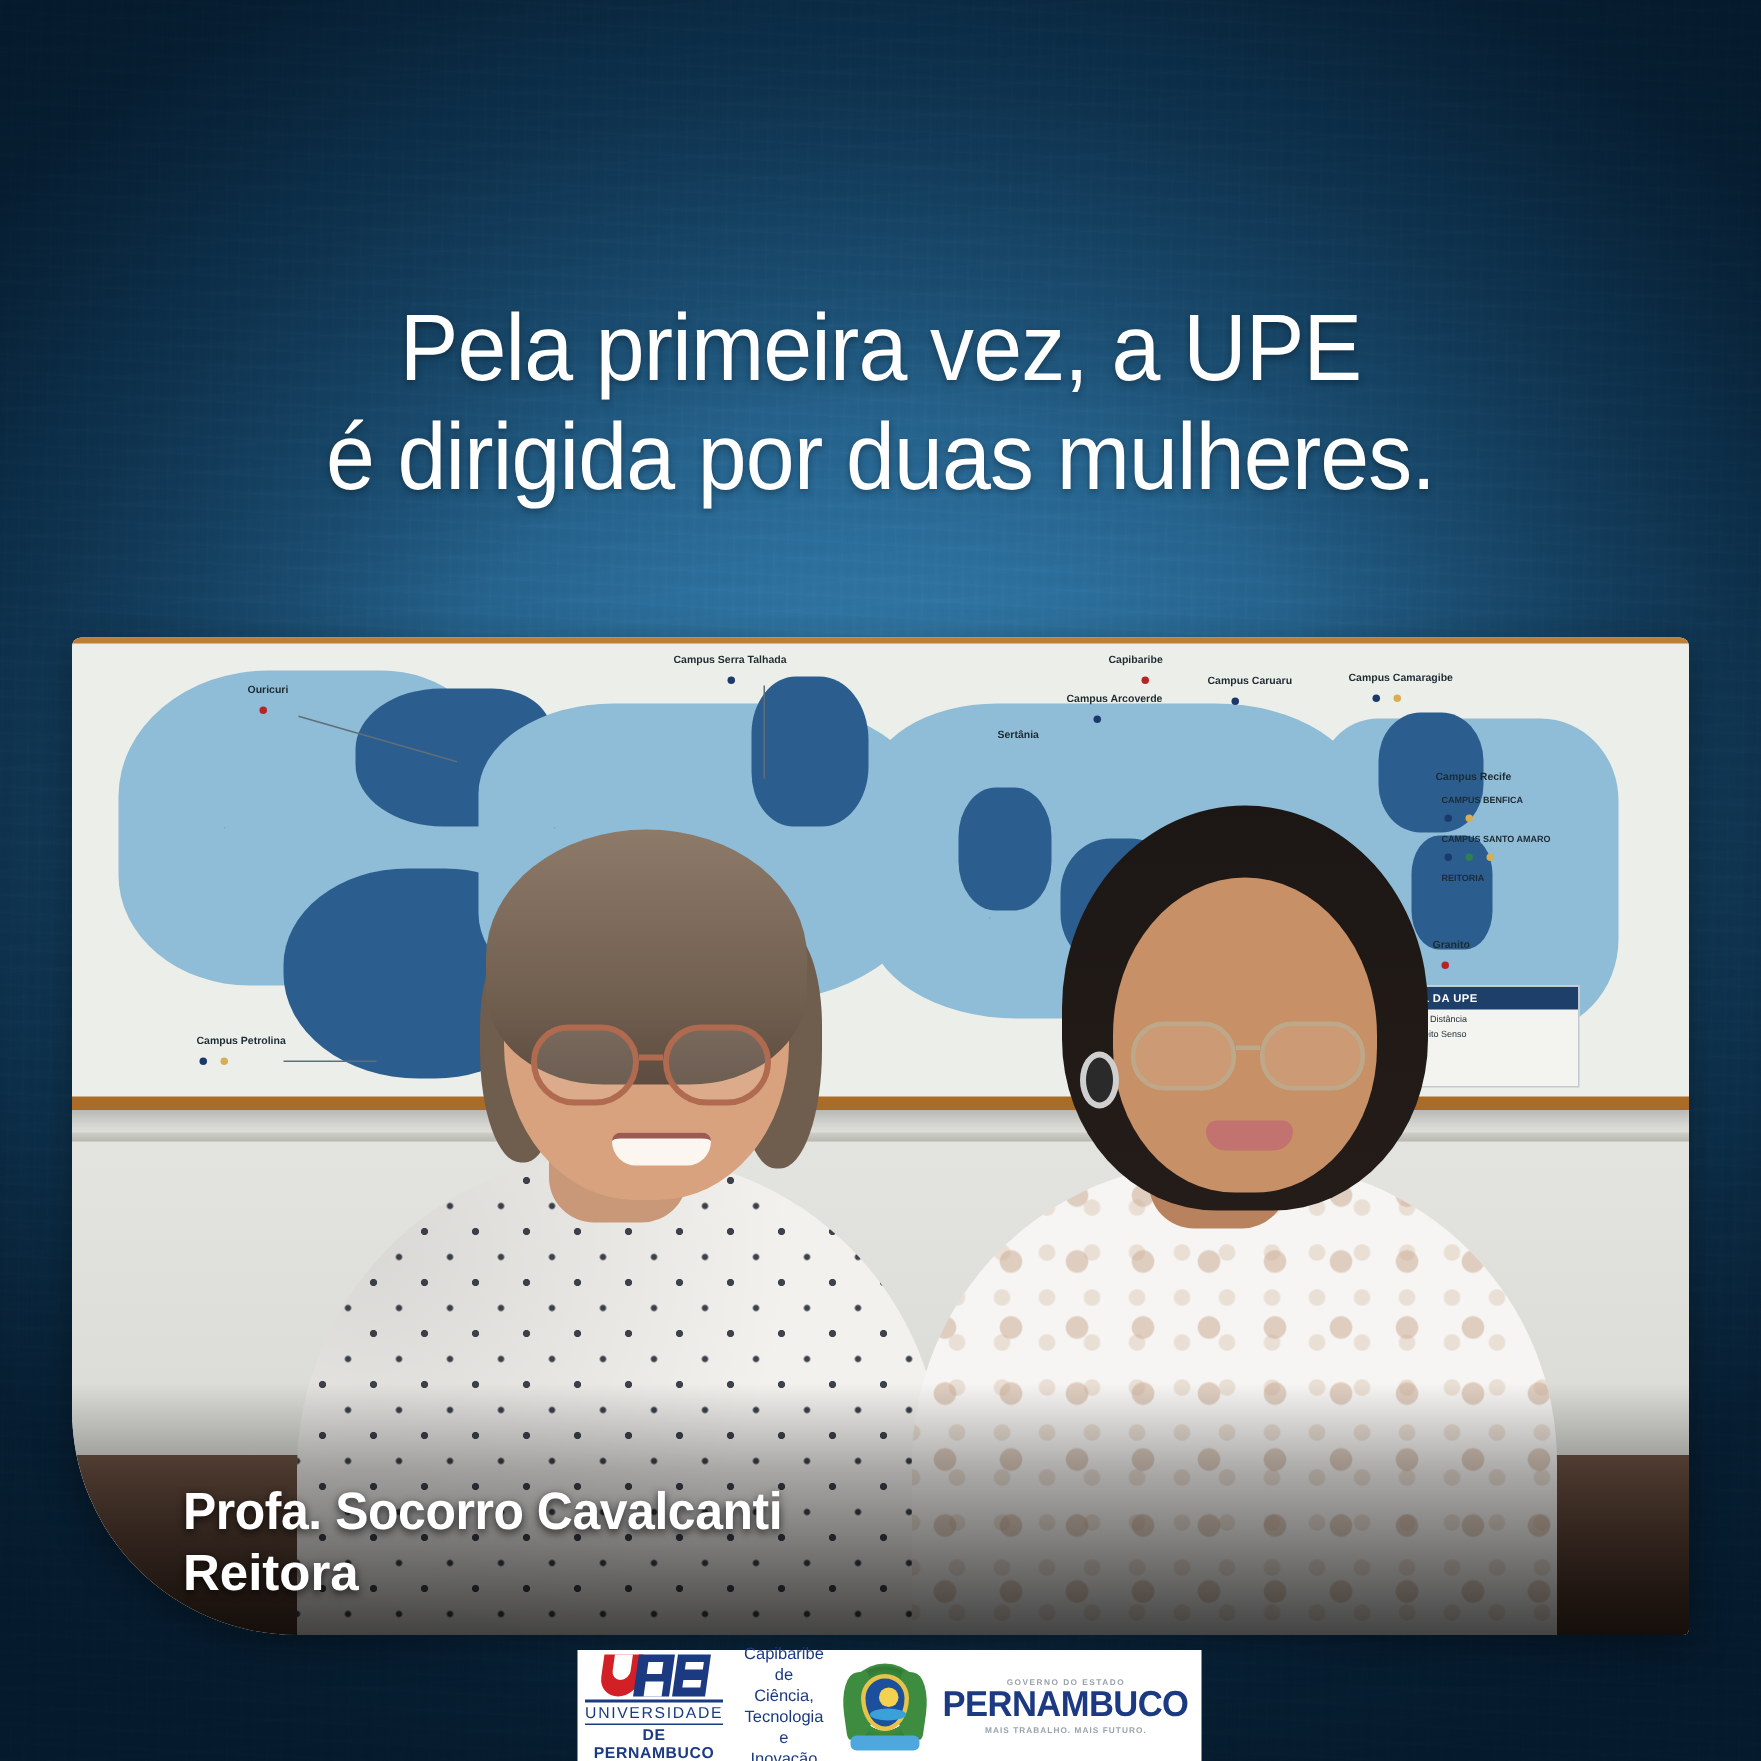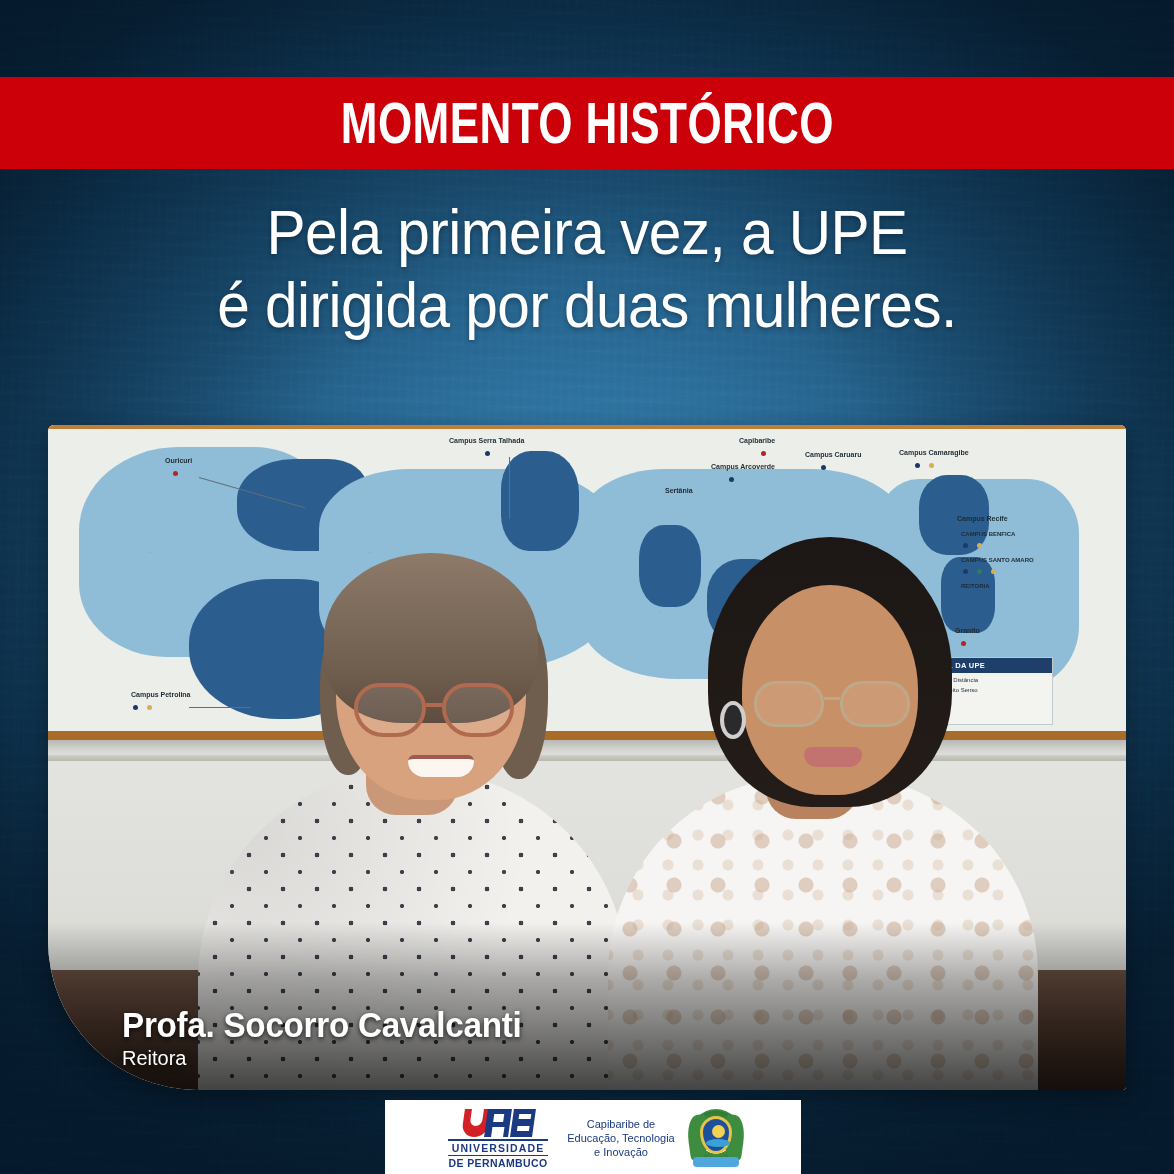--- a/index.html
+++ b/index.html
@@ -231,21 +231,21 @@
   #name-scrim {
     position: absolute; left: 0; bottom: 0; width: 100%; height: 168px;
     background: linear-gradient(180deg, rgba(0,0,0,0) 0%, rgba(0,0,0,.30) 34%, rgba(0,0,0,.72) 100%);
   }
   .name-block { position: absolute; bottom: 20px; color: #ffffff; text-shadow: 0 2px 6px rgba(0,0,0,.75); }
   #name-left  { left: 74px;  text-align: left; }
   #name-right { right: 20px; text-align: right; }
   .nm-title { font-size: 35px; font-weight: 700; line-height: 1.08; letter-spacing: -.3px; transform: scaleX(.95); transform-origin: inherit; }
   #name-left .nm-title  { transform-origin: left center; }
   #name-right .nm-title { transform-origin: right center; }
-  .nm-role  { font-size: 20px; font-weight: 400; line-height: 1.2; margin-top: 2px; }
+  .nm-role  { font-size: 34px; font-weight: 700; line-height: 1.2; margin-top: 2px; }
 
   
   #footer-bar {
     position: absolute; left: 385px; top: 1100px;
     width: 416px; height: 76px;
     background: #ffffff;
     display: flex; align-items: center; justify-content: center;
     gap: 14px;
     z-index: 6;
     padding: 4px 10px;
@@ -267,21 +267,21 @@
   #upe-p::after { content:""; position:absolute; left:7px; top:5px; width:10px; height:8px; background:#fff; }
   #upe-p::before { content:""; position:absolute; left:7px; top:18px; width:12px; height:10px; background:#fff; }
   #upe-e {
     width: 22px; height: 28px; position: relative; background: #1b3a82;
     transform: skewX(-8deg); margin-left: 2px;
   }
   #upe-e::after { content:""; position:absolute; left:6px; top:5px; width:12px; height:5px; background:#fff; }
   #upe-e::before{ content:""; position:absolute; left:6px; top:17px; width:12px; height:5px; background:#fff; }
   #upe-words { margin-top: 2px; text-align: center; }
   #upe-words .l1 {
-    font-size: 10.5px; font-weight: 700; color: #1b3a82; letter-spacing: 1.1px;
+    font-size: 10.5px; font-weight: 400; color: #1b3a82; letter-spacing: 1.1px;
     border-top: 2px solid #1b3a82; border-bottom: 1px solid #1b3a82; padding: 1px 0;
   }
   #upe-words .l2 { font-size: 10.5px; font-weight: 700; color: #1b3a82; letter-spacing: .4px; padding-top: 1px; }
 
   
   #logo-sect {
     font-size: 11px; line-height: 1.28; color: #1b3a82; text-align: center;
     font-weight: 400; width: 108px;
   }
 
@@ -309,23 +309,20 @@
   #pe-words .pw-sub { font-size: 5.5px; color: #9aa3ab; letter-spacing: .7px; font-weight: 700; margin-top: 2px; }
 </style>
 </head>
 <body>
 
 <div id="poster">
 
   <div id="texture"></div>
   <div id="vignette"></div>
 
-  <div id="banner">
-    <div id="banner-text">MOMENTO HISTÓRICO</div>
-  </div>
 
   <div id="headline">
     <span class="ln">Pela primeira vez, a UPE</span>
     <span class="ln">é dirigida por duas mulheres.</span>
   </div>
 
   <div id="photo-card">
     <div class="scene">
 
       <div id="wall"></div>
@@ -477,32 +474,37 @@
         <div id="upe-e"></div>
       </div>
       <div id="upe-words">
         <div class="l1">UNIVERSIDADE</div>
         <div class="l2">DE PERNAMBUCO</div>
       </div>
     </div>
 
     <div id="logo-sect">
       <div>Capibaribe de</div>
-      <div>Educação, Tecnologia</div>
+      <div>Ciência, Tecnologia</div>
       <div>e Inovação</div>
     </div>
 
     <div id="logo-pe">
       <div id="brasao">
         <div id="brasao-wreath"></div>
         <div id="brasao-leaf-l"></div>
         <div id="brasao-leaf-r"></div>
         <div id="brasao-shield">
           <div id="brasao-sun"></div>
           <div id="brasao-wave"></div>
         </div>
         <div id="brasao-ribbon"></div>
       </div>
+      <div id="pe-words">
+        <div class="pw-top">GOVERNO DO ESTADO</div>
+        <div class="pw-main">PERNAMBUCO</div>
+        <div class="pw-sub">MAIS TRABALHO. MAIS FUTURO.</div>
+      </div>
     </div>
 
   </div>
 
 </div>
 
 </body></html>

